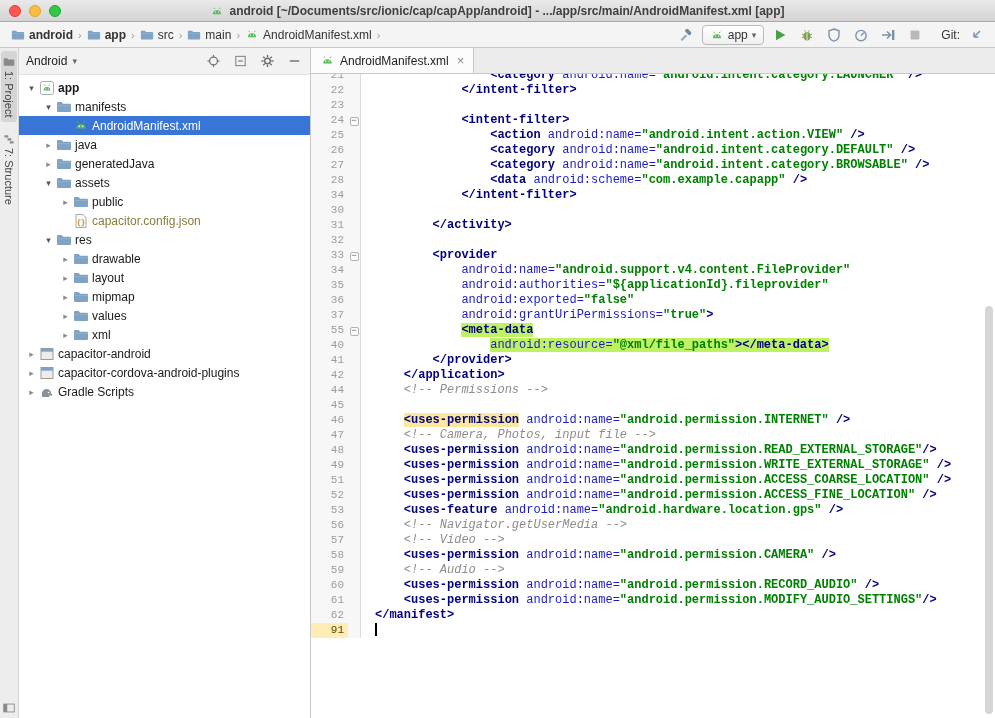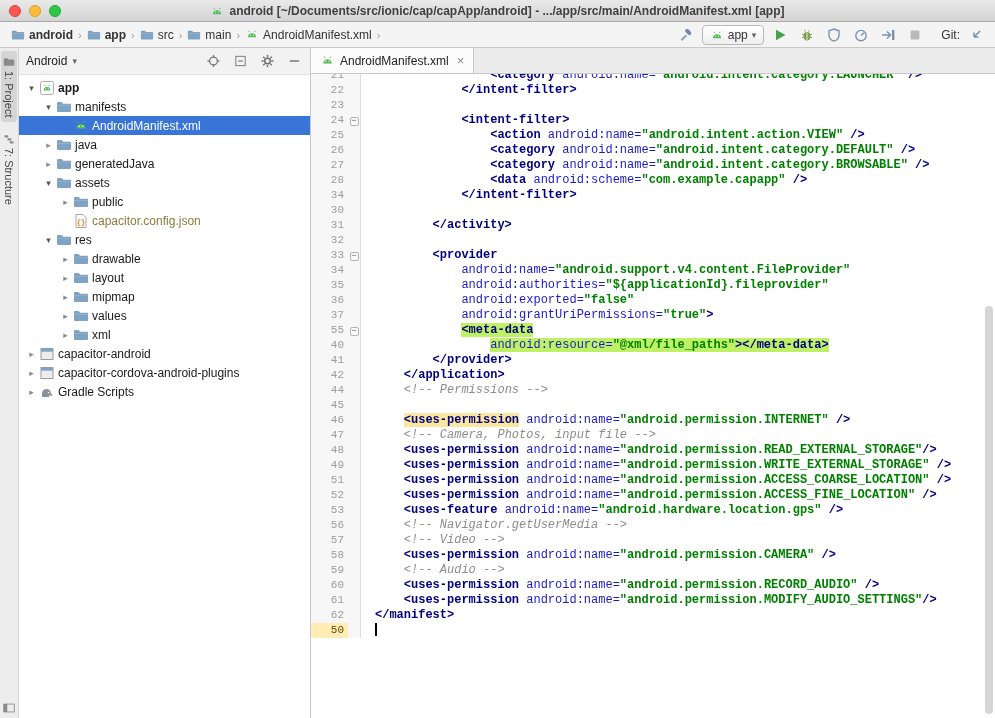--- a/index.html
+++ b/index.html
@@ -728,21 +728,21 @@
               <span class="g">61</span>
               <span class="fold"></span>
               <span class="ct">    <span class="tok-t">&lt;uses-permission</span><span class="tok-p"> </span><span class="tok-a">android:name=</span><span class="tok-v">"android.permission.MODIFY_AUDIO_SETTINGS"</span><span class="tok-t">/&gt;</span></span>
             </div>
             <div class="cl">
               <span class="g">62</span>
               <span class="fold"></span>
               <span class="ct"><span class="tok-t">&lt;/manifest&gt;</span></span>
             </div>
             <div class="cl">
-              <span class="g cur">50</span>
+              <span class="g cur">91</span>
               <span class="fold"></span>
               <span class="ct"><span class="caret-bar"></span></span>
             </div>
           </div>
         <div class="vscroll"></div>
       </div>
     </div>
 
   </div>
 </div>

